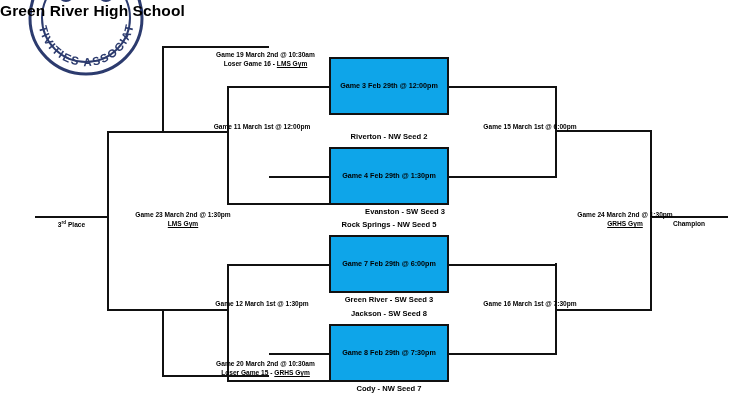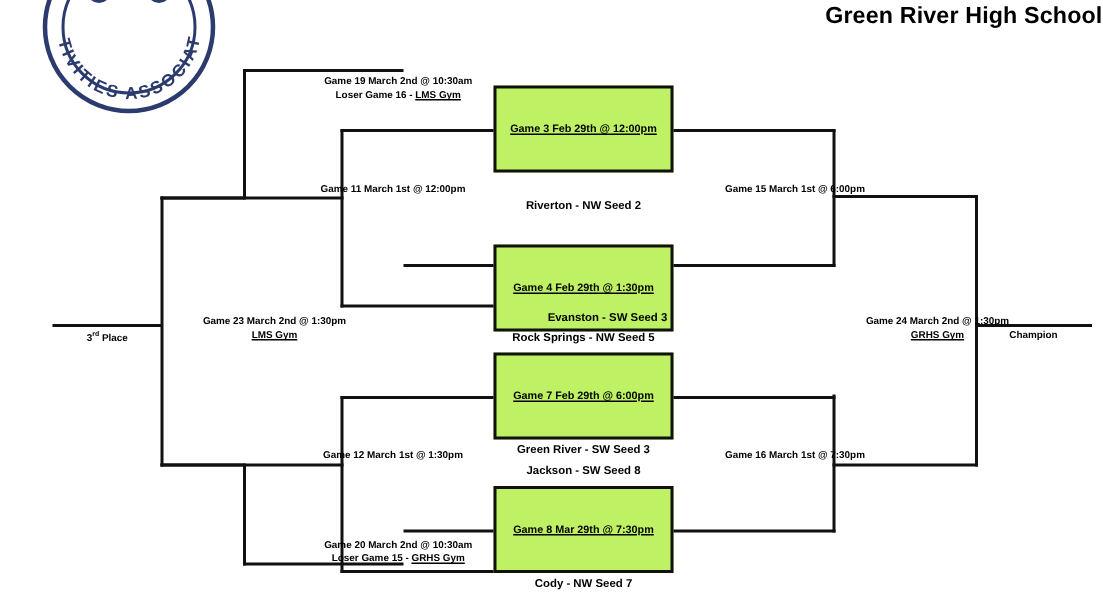--- a/index.html
+++ b/index.html
@@ -29,44 +29,43 @@
     height: 128px;
     pointer-events: none;
   }
 
   
   .title {
     position: absolute;
     left: 0;
     top: 2px;
     width: 735px;
-    text-align: right;
+    text-align: left;
     font-size: 15.5px;
     font-weight: bold;
     letter-spacing: 0.1px;
   }
 
   
   .ln {
     position: absolute;
     background: #111111;
   }
   .h { height: 2px; }
   .v { width: 2px; }
 
   
   .gamebox {
     position: absolute;
     border: 2px solid #111111;
-    background: #bef264;
+    background: #0ea5e9;
     box-sizing: border-box;
     display: flex;
     align-items: center;
     justify-content: center;
-    text-decoration: underline;
   }
   .gamebox .gtext {
     font-size: 7.2px;
     font-weight: bold;
     text-align: center;
     line-height: 1.2;
   }
 
   
   .teamlbl {
@@ -167,34 +166,34 @@
 
   <div class="ln v" style="left:650px; top:130px; height:181px;"></div>
   <div class="ln h" style="left:555px; top:130px; width:97px;"></div>
   <div class="ln h" style="left:555px; top:309px; width:97px;"></div>
   <div class="ln h" style="left:650px; top:216px; width:78px;"></div>
 
   <div class="gamebox" style="left:329px; top:57px; width:120px; height:58px;">
     <span class="gtext">Game 3 Feb 29th @ 12:00pm</span>
   </div>
 
-  <div class="gamebox" style="left:329px; top:147px; width:120px; height:58px;margin-top:16px;">
+  <div class="gamebox" style="left:329px; top:147px; width:120px; height:58px;">
     <span class="gtext">Game 4 Feb 29th @ 1:30pm</span>
   </div>
   <div class="teamlbl" style="left:309px; top:132px; width:160px;">Riverton - NW Seed 2</div>
   <div class="teamlbl" style="left:325px; top:207px; width:160px;">Evanston - SW Seed 3</div>
 
   <div class="gamebox" style="left:329px; top:235px; width:120px; height:58px;">
     <span class="gtext">Game 7 Feb 29th @ 6:00pm</span>
   </div>
   <div class="teamlbl" style="left:309px; top:220px; width:160px;">Rock Springs - NW Seed 5</div>
   <div class="teamlbl" style="left:309px; top:295px; width:160px;">Green River - SW Seed 3</div>
 
   <div class="gamebox" style="left:329px; top:324px; width:120px; height:58px;">
-    <span class="gtext">Game 8 Mar 29th @ 7:30pm</span>
+    <span class="gtext">Game 8 Feb 29th @ 7:30pm</span>
   </div>
   <div class="teamlbl" style="left:309px; top:309px; width:160px;">Jackson - SW Seed 8</div>
   <div class="teamlbl" style="left:309px; top:384px; width:160px;">Cody - NW Seed 7</div>
 
   <div class="anno" style="left:158px; top:51px; width:215px;">
     <div>Game 19 March 2nd @ 10:30am</div>
     <div>
       <span>Loser Game 16 - </span><span class="u">LMS Gym</span>
     </div>
   </div>

